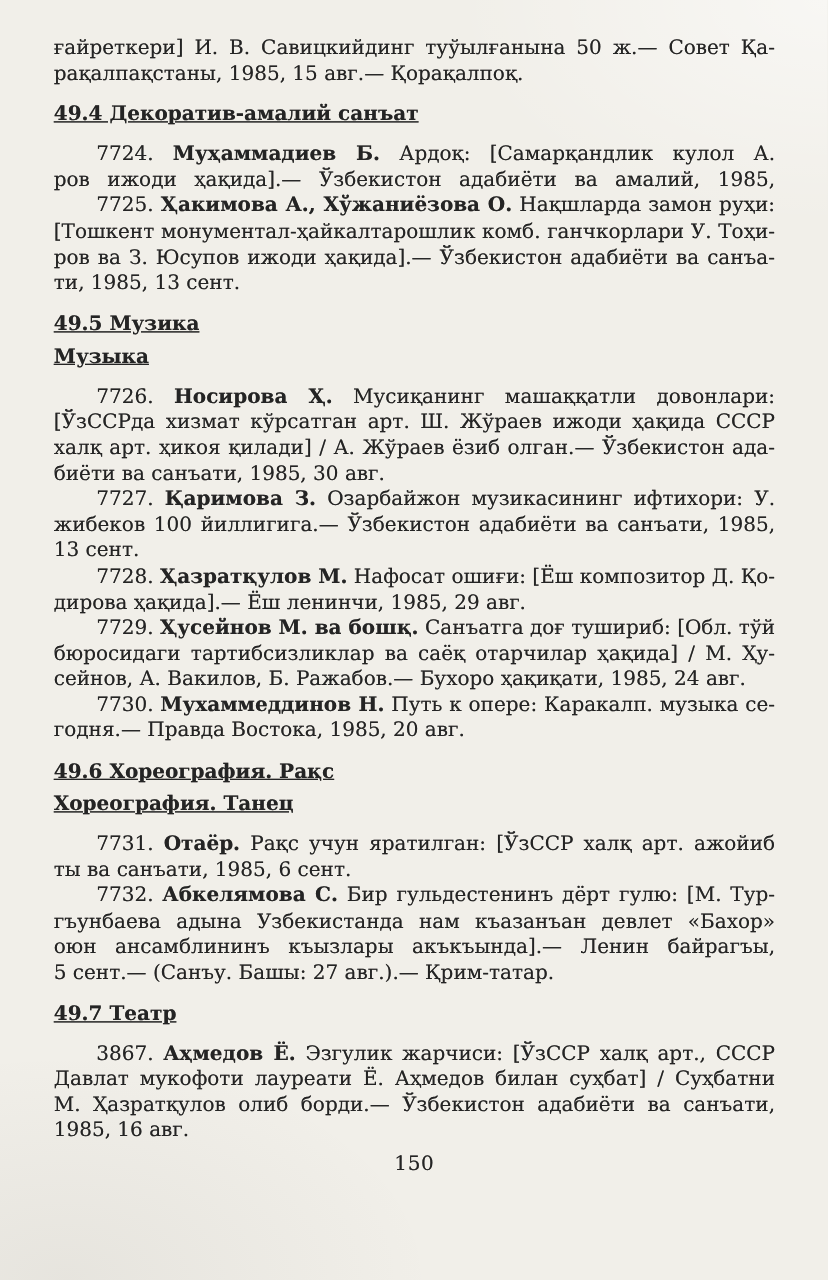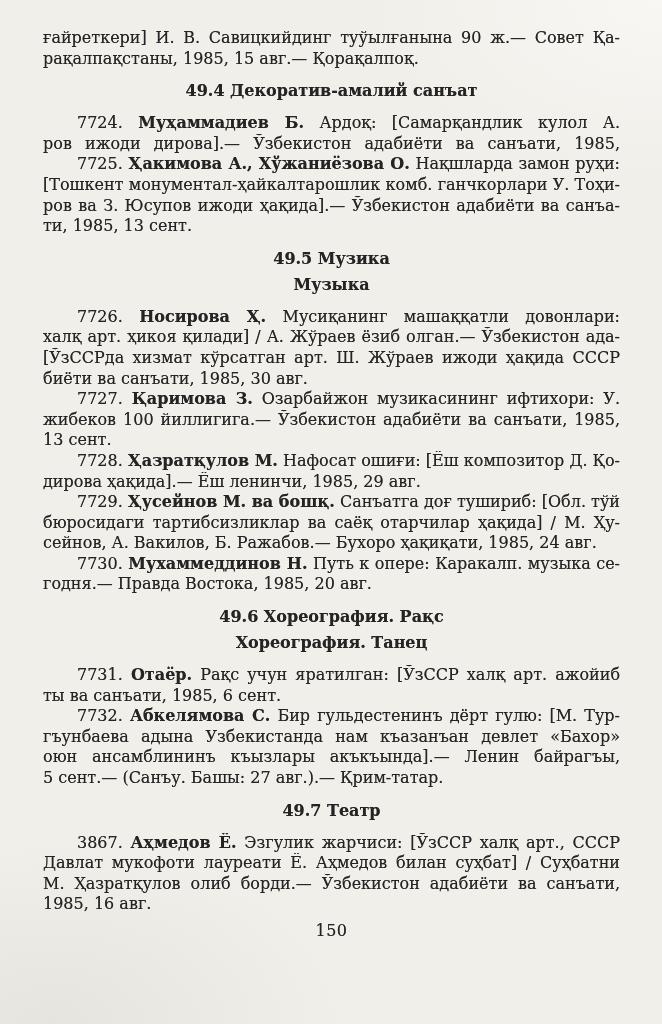--- a/index.html
+++ b/index.html
@@ -32,65 +32,65 @@
     overflow: hidden;
     text-align: justify;
     text-align-last: justify;
     white-space: normal;
     text-shadow: 0 0 0.5px rgba(30,28,25,0.55);
   }
   .line.last { text-align-last: left; }
   .line.indent { text-indent: 34px; }
   .heading-block {
     margin: 9px 0;
-    text-align: center;
     font-weight: bold;
+    text-decoration: underline;
   }
   .heading-line {
     line-height: 26px;
     text-shadow: 0 0 0.5px rgba(30,28,25,0.55);
   }
   b { font-weight: bold; }
   .page-number {
     margin-top: 6px;
     text-align: right;
     text-align-last: center;
     letter-spacing: 0.5px;
     text-shadow: 0 0 0.5px rgba(30,28,25,0.55);
   }
 </style>
 </head>
 <body>
 
 <div class="page-content" id="content">
     <div class="para">
-      <div class="line"><span>ғайреткери] И. В. Савицкийдинг туўылғанына 90 ж.— Совет Қа-</span></div>
+      <div class="line"><span>ғайреткери] И. В. Савицкийдинг туўылғанына 50 ж.— Совет Қа-</span></div>
       <div class="line last"><span>рақалпақстаны, 1985, 15 авг.— Қорақалпоқ.</span></div>
     </div>
     <div class="heading-block">
       <div class="heading-line">49.4 Декоратив-амалий санъат</div>
     </div>
     <div class="para">
       <div class="line indent"><span>7724. </span><b>Муҳаммадиев Б.</b><span> Ардоқ: [Самарқандлик кулол А. Мухто-</span></div>
-      <div class="line"><span>ров ижоди дирова].— Ўзбекистон адабиёти ва санъати, 1985,</span></div>
+      <div class="line"><span>ров ижоди ҳақида].— Ўзбекистон адабиёти ва амалий, 1985,</span></div>
     </div>
     <div class="para">
       <div class="line indent"><span>7725. </span><b>Ҳакимова А., Хўжаниёзова О.</b><span> Нақшларда замон руҳи:</span></div>
       <div class="line"><span>[Тошкент монументал-ҳайкалтарошлик комб. ганчкорлари У. Тоҳи-</span></div>
       <div class="line"><span>ров ва З. Юсупов ижоди ҳақида].— Ўзбекистон адабиёти ва санъа-</span></div>
       <div class="line last"><span>ти, 1985, 13 сент.</span></div>
     </div>
     <div class="heading-block">
       <div class="heading-line">49.5 Музика</div>
       <div class="heading-line">Музыка</div>
     </div>
     <div class="para">
       <div class="line indent"><span>7726. </span><b>Носирова Ҳ.</b><span> Мусиқанинг машаққатли довонлари:</span></div>
+      <div class="line"><span>[ЎзССРда хизмат кўрсатган арт. Ш. Жўраев ижоди ҳақида СССР</span></div>
       <div class="line"><span>халқ арт. ҳикоя қилади] / А. Жўраев ёзиб олган.— Ўзбекистон ада-</span></div>
-      <div class="line"><span>[ЎзССРда хизмат кўрсатган арт. Ш. Жўраев ижоди ҳақида СССР</span></div>
       <div class="line last"><span>биёти ва санъати, 1985, 30 авг.</span></div>
     </div>
     <div class="para">
       <div class="line indent"><span>7727. </span><b>Қаримова З.</b><span> Озарбайжон музикасининг ифтихори: У. Ҳо-</span></div>
       <div class="line"><span>жибеков 100 йиллигига.— Ўзбекистон адабиёти ва санъати, 1985,</span></div>
       <div class="line last"><span>13 сент.</span></div>
     </div>
     <div class="para">
       <div class="line indent"><span>7728. </span><b>Ҳазратқулов М.</b><span> Нафосат ошиғи: [Ёш композитор Д. Қо-</span></div>
       <div class="line last"><span>дирова ҳақида].— Ёш ленинчи, 1985, 29 авг.</span></div>

